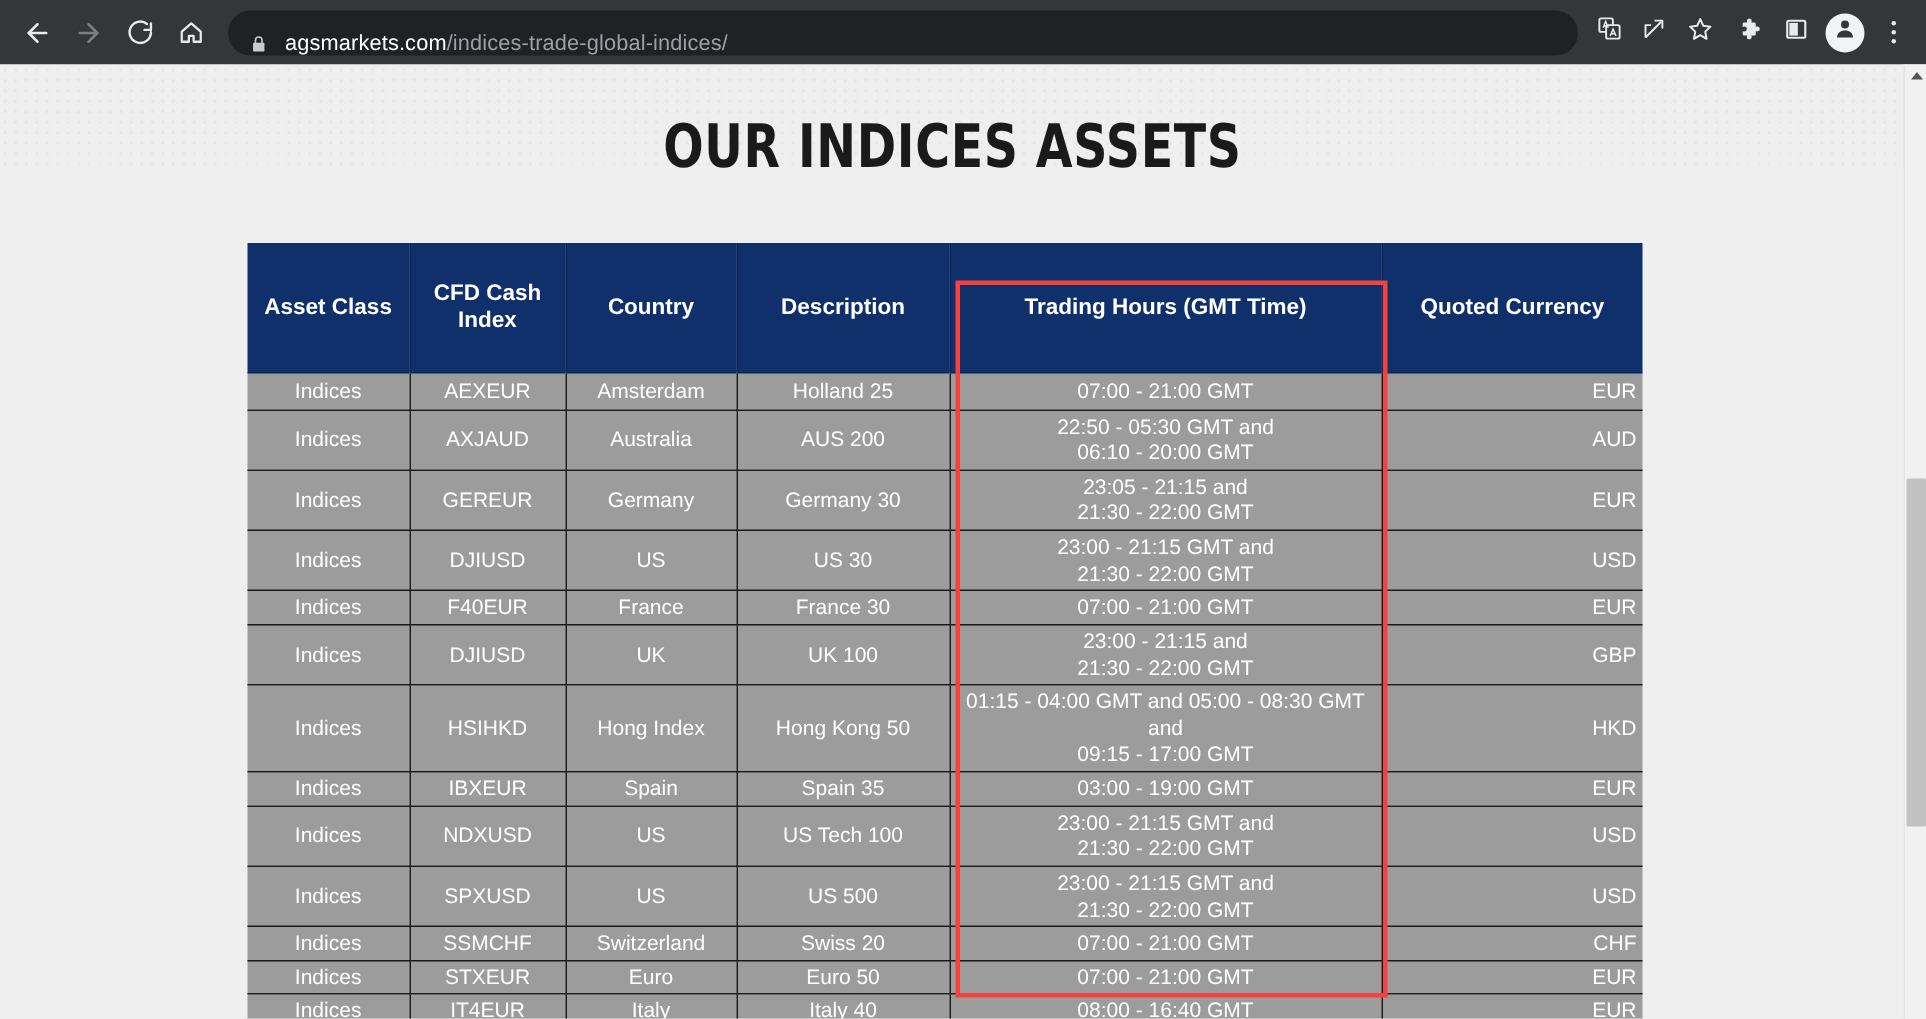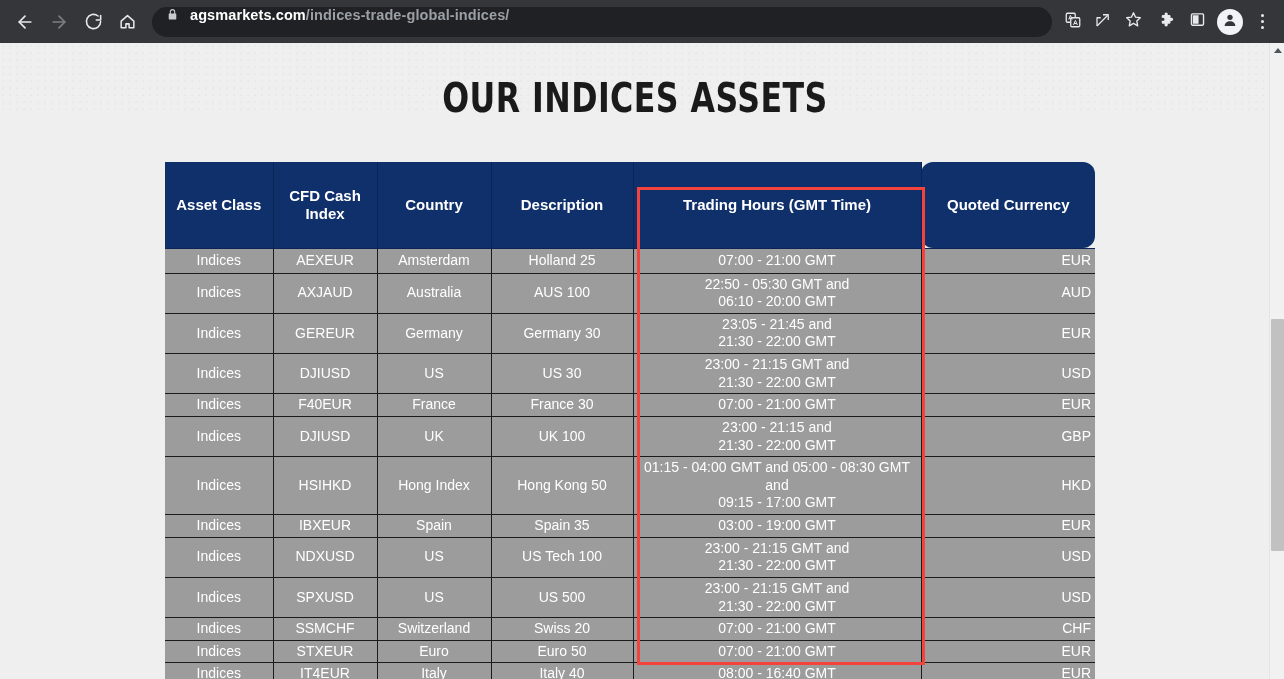--- a/index.html
+++ b/index.html
@@ -32,25 +32,24 @@
   }
   .nav-btn svg { display: block; }
 
   #omnibox {
     flex: 1 1 auto;
     height: 30px;
     margin-left: 8px;
     background: #202124;
     border-radius: 16px;
     display: flex;
-    align-items: flex-start;
+    align-items: flex-end;
     padding: 0 12px 0 14px;
     overflow: hidden;
     min-width: 0;
-    font-weight: bold;
   }
   #lock-icon { flex: 0 0 auto; margin-right: 11px; display: flex; }
   #url-text {
     font-size: 14.5px;
     color: #9aa0a6;
     white-space: nowrap;
     overflow: hidden;
     letter-spacing: 0.1px;
   }
   #url-text .domain { color: #ffffff; }
@@ -136,21 +135,21 @@
     color: #ffffff;
     font-size: 15px;
     font-weight: 700;
     text-align: center;
     padding: 6px 4px;
     height: 86px;
     vertical-align: middle;
     border-right: 1px solid #0b2455;
     line-height: 1.18;
   }
-  table#assets-table th:last-child { border-right: none; border-radius: 12px; }
+  table#assets-table th:last-child { border-right: none; }
 
   table#assets-table td {
     background: #9c9c9c;
     color: #ffffff;
     font-size: 14px;
     text-align: center;
     vertical-align: middle;
     border-bottom: 1px solid #1b1b1b;
     border-right: 1px solid #1b1b1b;
     padding: 2px 4px;
@@ -364,31 +363,31 @@
             <td>AEXEUR</td>
             <td>Amsterdam</td>
             <td>Holland 25</td>
             <td>07:00 - 21:00 GMT</td>
             <td>EUR</td>
           </tr>
           <tr class="h2">
             <td>Indices</td>
             <td>AXJAUD</td>
             <td>Australia</td>
-            <td>AUS 100</td>
+            <td>AUS 200</td>
             <td>22:50 - 05:30 GMT and
 06:10 - 20:00 GMT</td>
             <td>AUD</td>
           </tr>
           <tr class="h2">
             <td>Indices</td>
             <td>GEREUR</td>
             <td>Germany</td>
             <td>Germany 30</td>
-            <td>23:05 - 21:45 and
+            <td>23:05 - 21:15 and
 21:30 - 22:00 GMT</td>
             <td>EUR</td>
           </tr>
           <tr class="h2">
             <td>Indices</td>
             <td>DJIUSD</td>
             <td>US</td>
             <td>US 30</td>
             <td>23:00 - 21:15 GMT and
 21:30 - 22:00 GMT</td>

